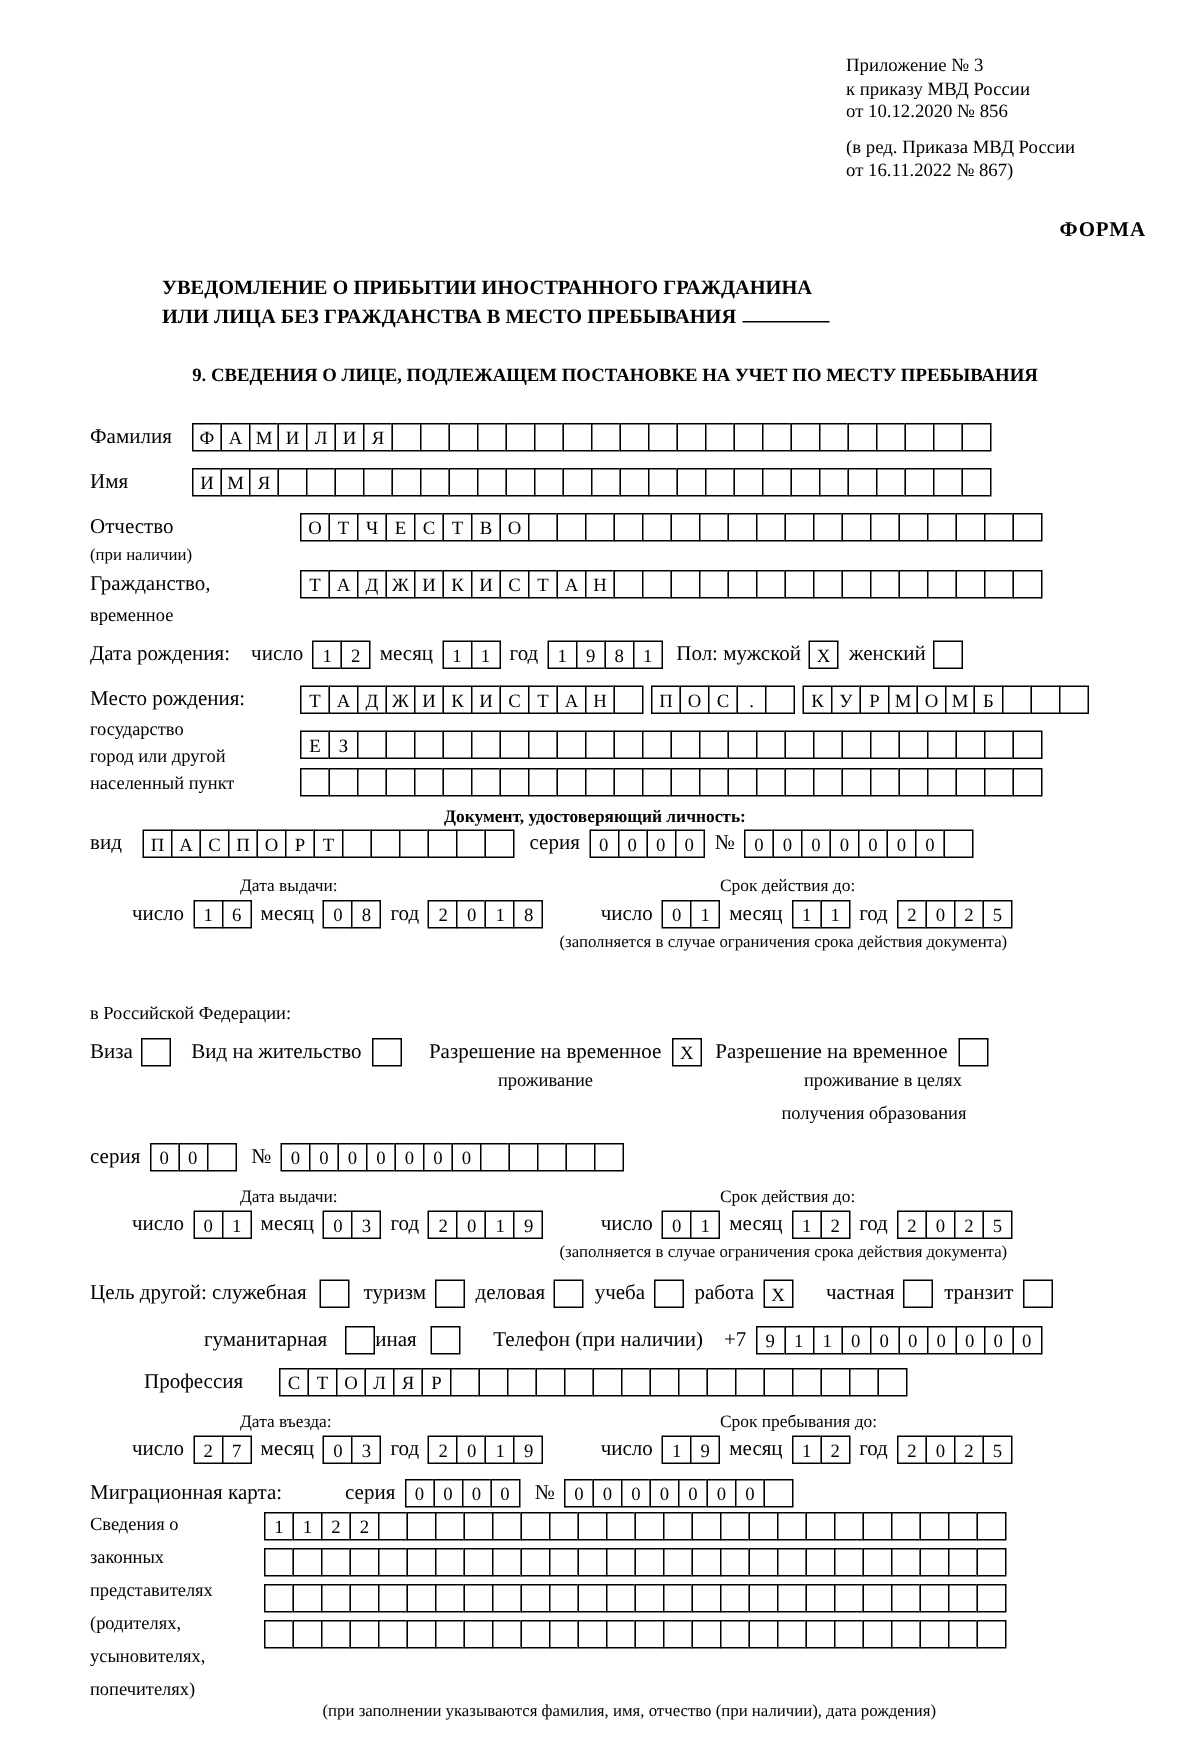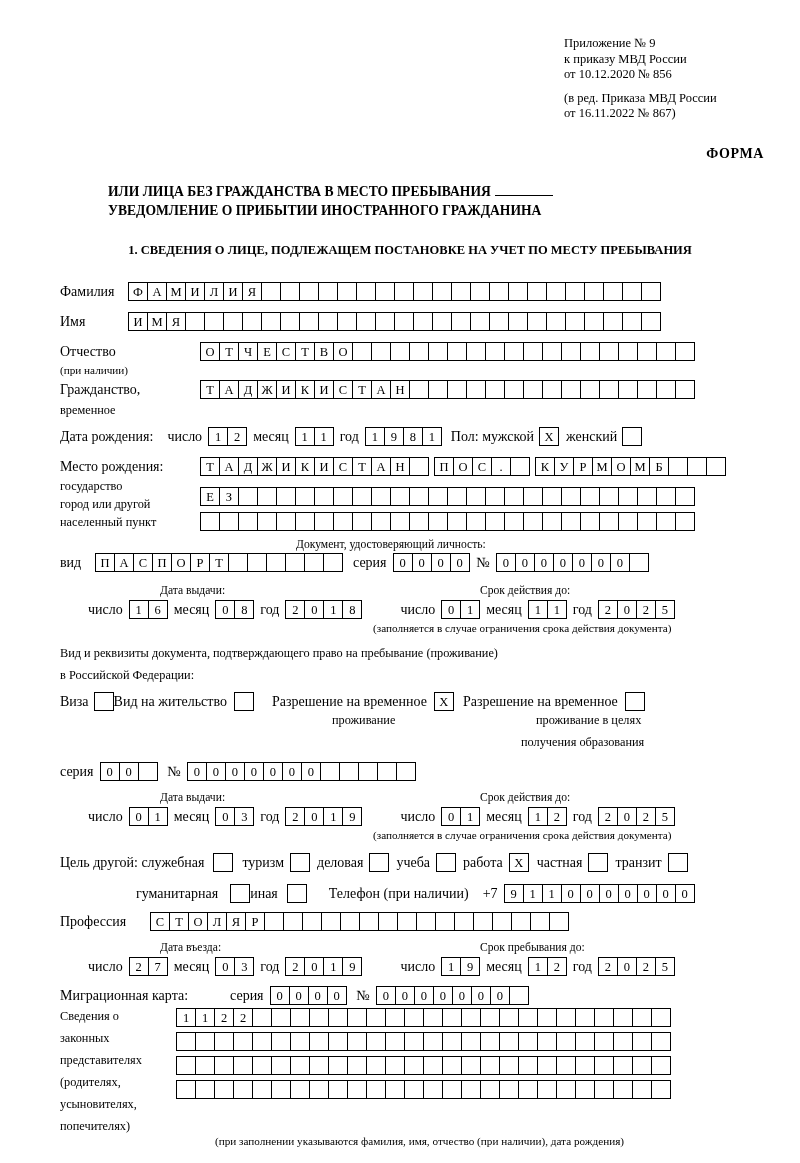--- a/index.html
+++ b/index.html
@@ -102,56 +102,56 @@
     line-height: 18px;
     font-size: 12.5px;
     vertical-align: middle;
   }
   .note {
     position: absolute;
     font-size: 11.2px;
   }
   .bold-center {
     position: absolute;
-    font-weight: normal;
+    font-weight: bold;
     font-size: 11.6px;
   }
   .sub-label {
     position: absolute;
     font-size: 12.3px;
   }
   .center-note {
     position: absolute;
     font-size: 11.6px;
   }
 </style>
 </head>
 <body>
 
 <div class="page">
 
   <div class="header-block">
-    <div>Приложение № 9</div>
+    <div>Приложение № 3</div>
     <div>к приказу МВД России</div>
     <div>от 10.12.2020 № 856</div>
     <div class="gap"></div>
     <div>(в ред. Приказа МВД России</div>
     <div>от 16.11.2022 № 867)</div>
   </div>
 
   <div class="forma">ФОРМА</div>
 
   <div class="doc-title">
+    <div>УВЕДОМЛЕНИЕ О ПРИБЫТИИ ИНОСТРАННОГО ГРАЖДАНИНА</div>
     <div>
       <span>ИЛИ ЛИЦА БЕЗ ГРАЖДАНСТВА В МЕСТО ПРЕБЫВАНИЯ</span><span class="title-line"></span>
     </div>
-    <div>УВЕДОМЛЕНИЕ О ПРИБЫТИИ ИНОСТРАННОГО ГРАЖДАНИНА</div>
-  </div>
-
-  <div class="section-title">1. СВЕДЕНИЯ О ЛИЦЕ, ПОДЛЕЖАЩЕМ ПОСТАНОВКЕ НА УЧЕТ ПО МЕСТУ ПРЕБЫВАНИЯ</div>
+  </div>
+
+  <div class="section-title">9. СВЕДЕНИЯ О ЛИЦЕ, ПОДЛЕЖАЩЕМ ПОСТАНОВКЕ НА УЧЕТ ПО МЕСТУ ПРЕБЫВАНИЯ</div>
 
   <div class="row" style="top:282px; left:60px;">
     <span class="lbl" style="width:68px;">Фамилия</span>
     <span class="boxes" id="surname-boxes">
         <span class="bx first">Ф</span>
         <span class="bx">А</span>
         <span class="bx">М</span>
         <span class="bx">И</span>
         <span class="bx">Л</span>
         <span class="bx">И</span>
@@ -477,27 +477,26 @@
     <span class="boxes boxes-gap" id="valid-year">
         <span class="bx first">2</span>
         <span class="bx">0</span>
         <span class="bx">2</span>
         <span class="bx">5</span>
       </span>
   </div>
 
   <div class="note" style="top:622px; left:373px;">(заполняется в случае ограничения срока действия документа)</div>
 
-  <div class="sub-label" style="top:646px; left:60px;">Вид и реквизиты документа, подтверждающего право на пребывание (проживание)</div>
   <div class="sub-label" style="top:668px; left:60px;">в Российской Федерации:</div>
 
   <div class="row" style="top:692px; left:60px;">
     <span class="lbl">Виза</span>
     <span class="cb" style="margin-left:5px;"></span>
-    <span class="lbl" style="">Вид на жительство</span>
+    <span class="lbl" style="margin-left:14px;">Вид на жительство</span>
     <span class="cb" style="margin-left:7px;"></span>
     <span class="lbl" style="margin-left:18px;">Разрешение на временное</span>
     <span class="cb" style="margin-left:7px;">X</span>
     <span class="lbl" style="margin-left:9px;">Разрешение на временное</span>
     <span class="cb" style="margin-left:7px;"></span>
   </div>
   <div class="sub-label" style="top:713px; left:332px;">проживание</div>
   <div class="sub-label" style="top:713px; left:536px;">проживание в целях</div>
   <div class="sub-label" style="top:735px; left:521px;">получения образования</div>
 
@@ -571,21 +570,21 @@
     <span class="lbl">Цель другой: служебная</span>
     <span class="cb" style="margin-left:9px;"></span>
     <span class="lbl" style="margin-left:9px;">туризм</span>
     <span class="cb" style="margin-left:6px;"></span>
     <span class="lbl" style="margin-left:7px;">деловая</span>
     <span class="cb" style="margin-left:6px;"></span>
     <span class="lbl" style="margin-left:7px;">учеба</span>
     <span class="cb" style="margin-left:6px;"></span>
     <span class="lbl" style="margin-left:7px;">работа</span>
     <span class="cb" style="margin-left:6px;">X</span>
-    <span class="lbl" style="margin-left:8px;">частная</span>
+    <span class="lbl" style="margin-left:22px;">частная</span>
     <span class="cb" style="margin-left:6px;"></span>
     <span class="lbl" style="margin-left:7px;">транзит</span>
     <span class="cb" style="margin-left:6px;"></span>
   </div>
 
   <div class="row" style="top:884px; left:136px;">
     <span class="lbl">гуманитарная</span>
     <span class="cb" style="margin-left:12px;"></span>
     <span class="lbl" style="margin-left:0;">иная</span>
     <span class="cb" style="margin-left:9px;"></span>
@@ -599,21 +598,21 @@
         <span class="bx">0</span>
         <span class="bx">0</span>
         <span class="bx">0</span>
         <span class="bx">0</span>
         <span class="bx">0</span>
         <span class="bx">0</span>
       </span>
   </div>
 
   <div class="row" style="top:912px; left:60px;">
-    <span class="lbl" style="width:90px;">Профессия</span>
+    <span class="lbl" style="width:90px;margin-left:36px;">Профессия</span>
     <span class="boxes" id="profession">
         <span class="bx first">С</span>
         <span class="bx">Т</span>
         <span class="bx">О</span>
         <span class="bx">Л</span>
         <span class="bx">Я</span>
         <span class="bx">Р</span>
         <span class="bx"></span>
         <span class="bx"></span>
         <span class="bx"></span>

